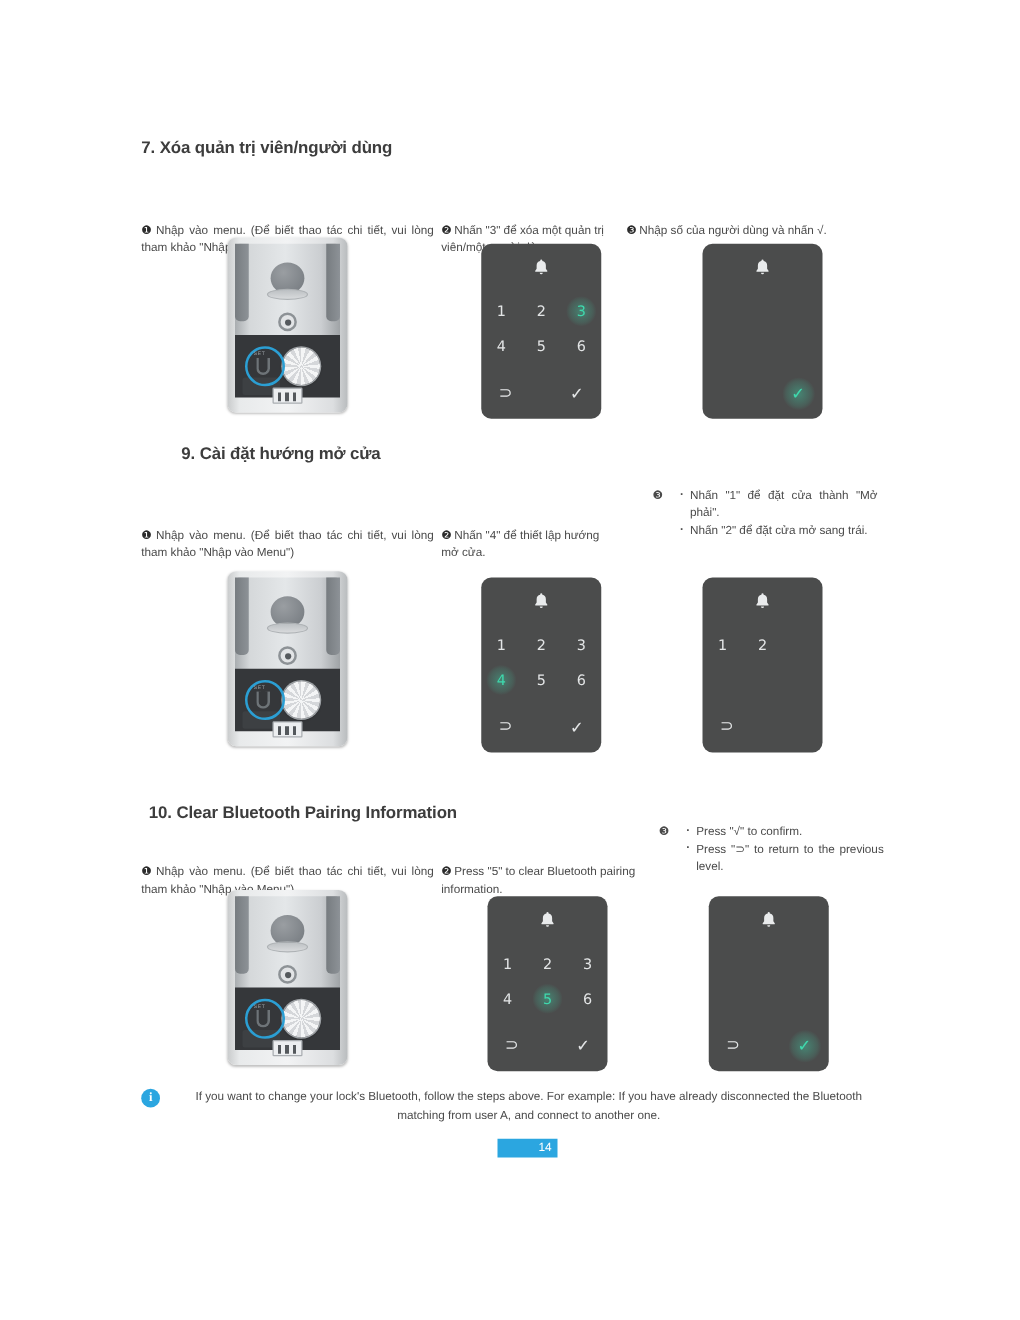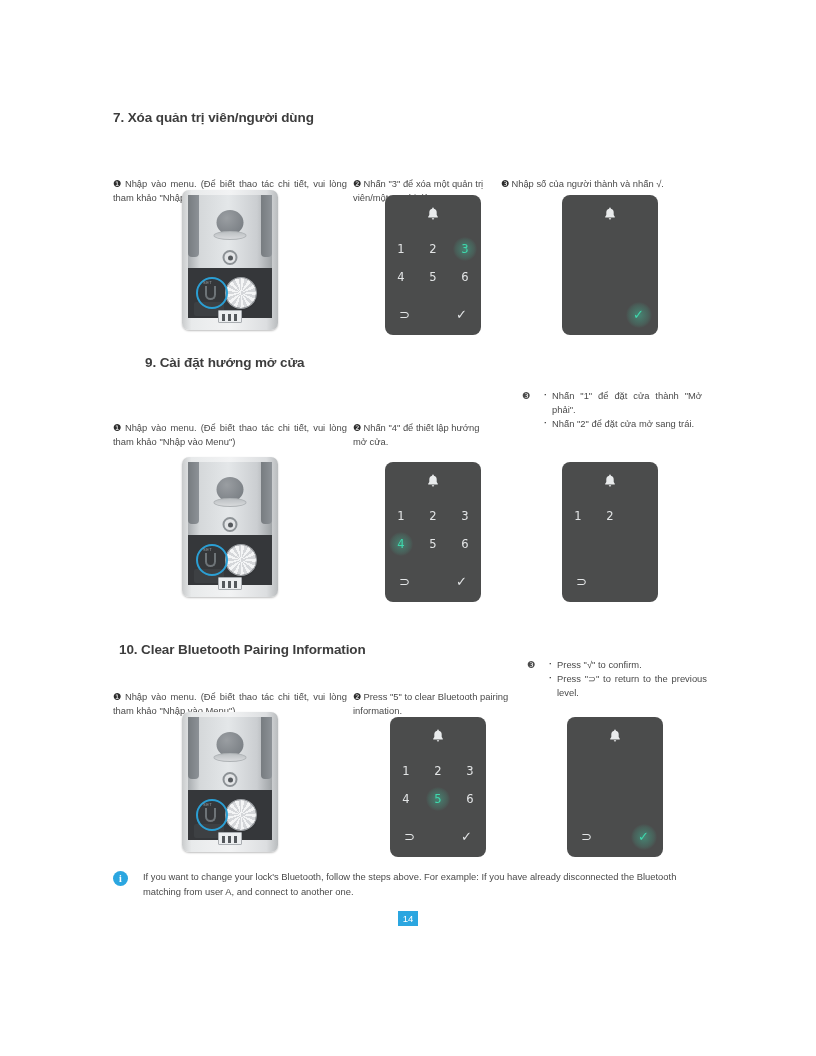--- a/index.html
+++ b/index.html
@@ -333,20 +333,21 @@
     color: #ffffff;
     font-size: 10px;
     font-weight: bold;
     font-family: "Liberation Serif", serif;
     text-align: center;
     line-height: 15px;
   }
   .note .note-text {
     display: block;
     padding-left: 30px;
+    text-align: center;
   }
 
   
   .page-number {
     position: absolute;
     width: 20px;
     height: 15px;
     background: #2ba6e0;
     color: #ffffff;
     font-size: 9.5px;
@@ -363,21 +364,21 @@
 
   <div class="step-col col-justify" style="left:113px; top:145px; width:234px;">
     <span class="marker">❶</span><span>Nhập vào menu. (Để biết thao tác chi tiết, vui lòng tham khảo "Nhập vào Menu")</span>
   </div>
 
   <div class="step-col" style="left:353px; top:145px; width:142px;">
     <span class="marker">❷</span><span>Nhấn "3" để xóa một quản trị viên/một người dùng.</span>
   </div>
 
   <div class="step-col" style="left:501px; top:145px; width:200px;">
-    <span class="marker">❸</span><span>Nhập số của người thành và nhấn √.</span>
+    <span class="marker">❸</span><span>Nhập số của người dùng và nhấn √.</span>
   </div>
 
   <div class="lock" style="left:180px; top:190px;">
     <div class="body"></div>
     <div class="inner-top"></div>
     <div class="strip-l"></div>
     <div class="strip-r"></div>
     <div class="oval"></div>
     <div class="oval-base"></div>
     <div class="dot-ring"></div>
@@ -603,15 +604,15 @@
       <span class="btn-back">⊃</span>
       <span class="btn-ok lit">✓</span>
     </div>
   </div>
 
   <div class="note" style="left:113px; top:870px; width:590px;">
     <span class="info-icon">i</span>
     <span class="note-text">If you want to change your lock's Bluetooth, follow the steps above. For example: If you have already disconnected the Bluetooth matching from user A, and connect to another one.</span>
   </div>
 
-  <div class="page-number" style="left:398px; top:911px;">14</div>
+  <div class="page-number" style="left:398px; top:911px;padding-left:28px;">14</div>
 
 </div>
 
 </body></html>

